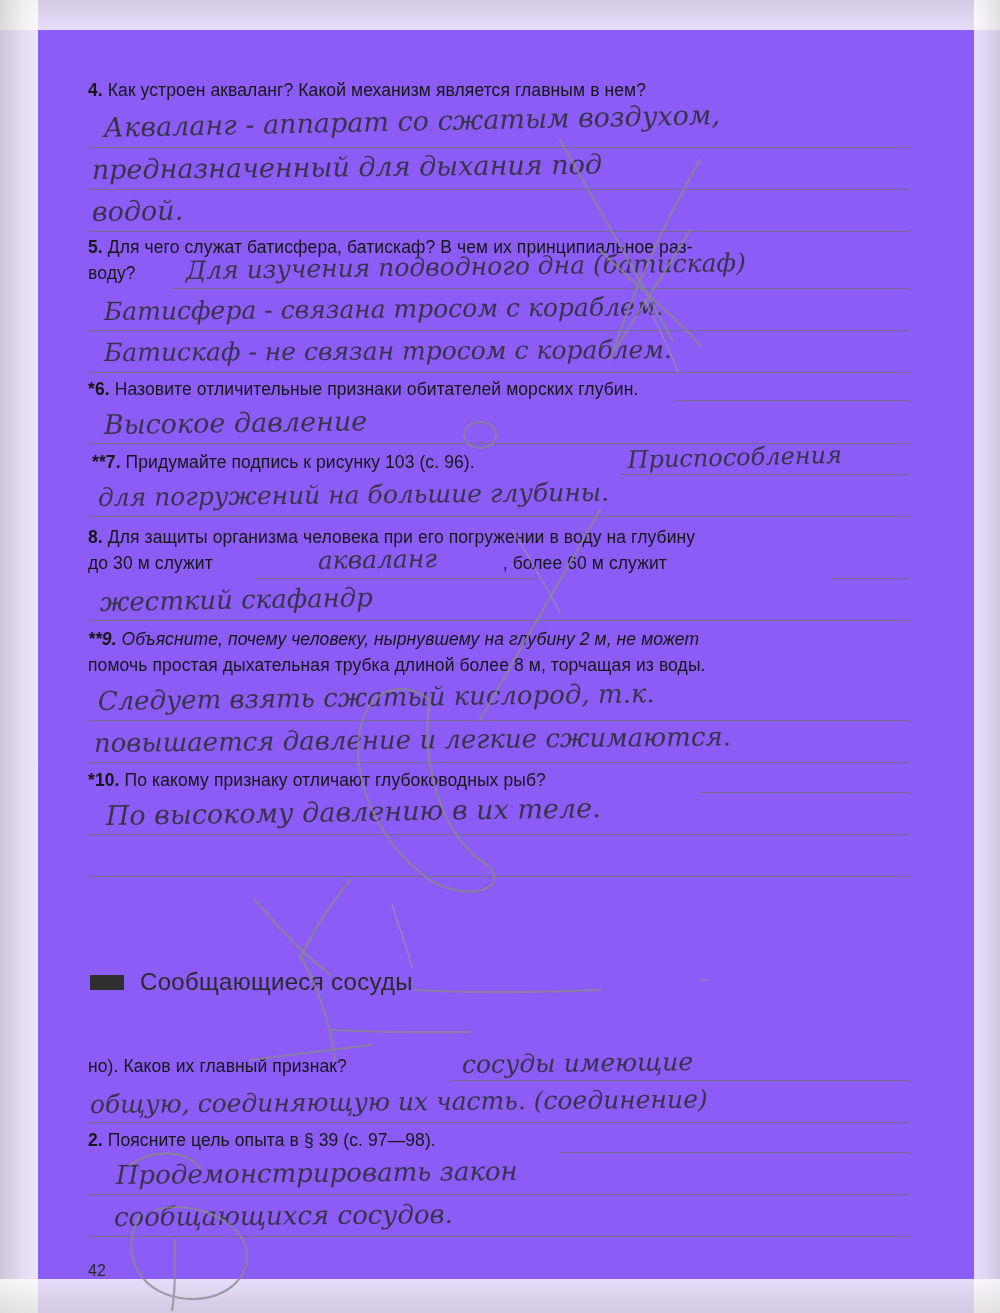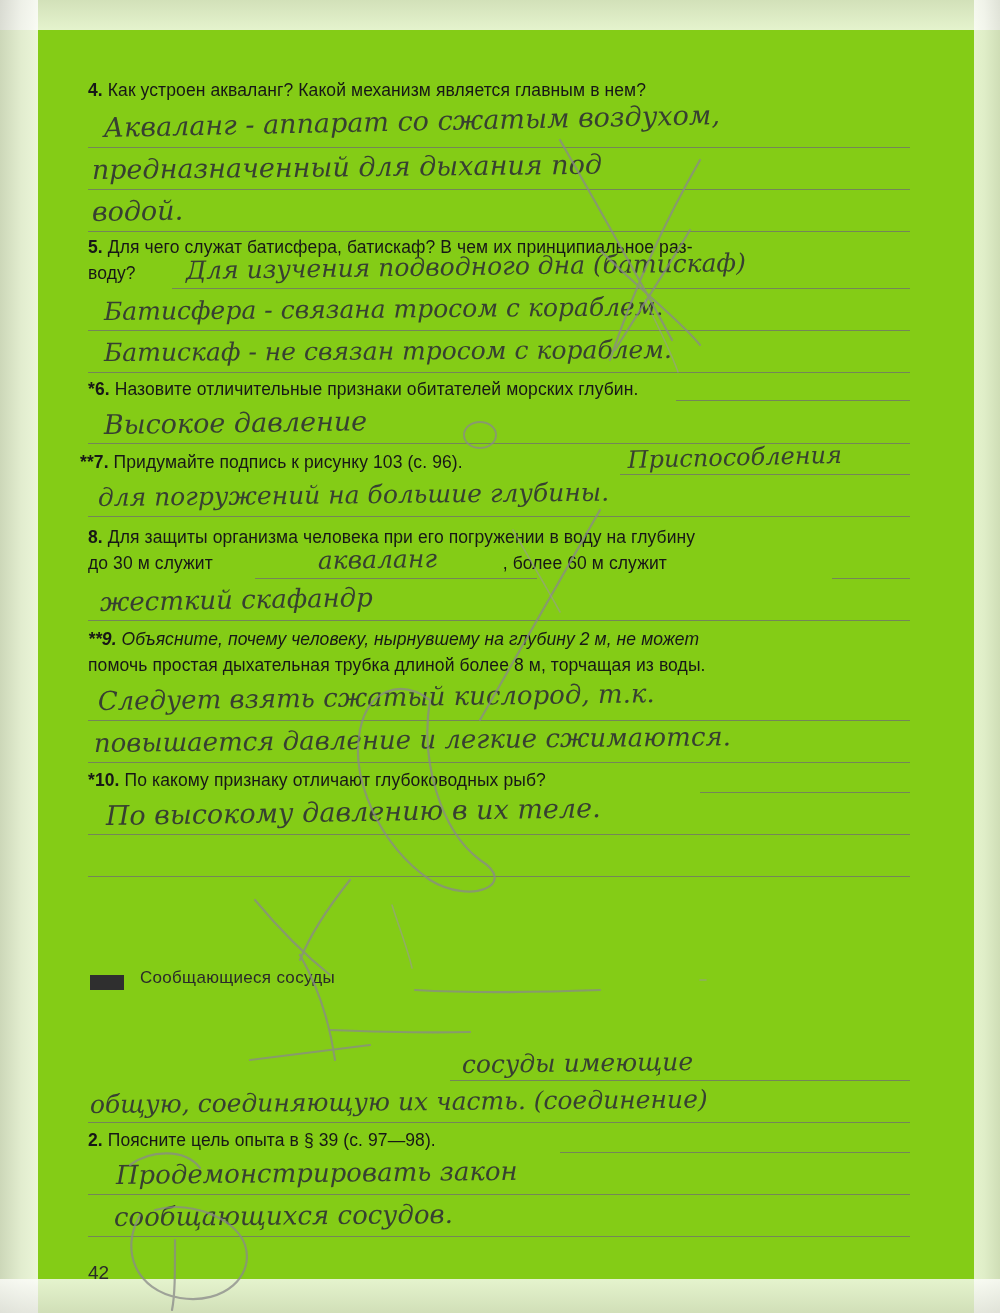--- a/index.html
+++ b/index.html
@@ -13,21 +13,21 @@
     position: relative;
     font-family: "Liberation Sans", sans-serif;
     color: #1b1b1b;
     overflow: hidden;
   }
   .page {
     position: absolute;
     left: 0; top: 0;
     width: 1000px;
     height: 1313px;
-    background: #84cc16;
+    background: #8b5cf6;
   }
   
   .scan-edge-left {
     position: absolute; left: 0; top: 0; width: 38px; height: 1313px;
     background: linear-gradient(to right, #d9d9d5 0%, #f2f2ef 55%, #fdfdfb 100%);
     opacity: .85;
   }
   .scan-edge-right {
     position: absolute; right: 0; top: 0; width: 26px; height: 1313px;
     background: linear-gradient(to left, #e2e2de 0%, #f6f6f4 60%, #fdfdfb 100%);
@@ -67,36 +67,36 @@
     font-family: "DejaVu Serif", serif;
     font-style: italic;
     color: #2d2d35;
     white-space: nowrap;
     transform-origin: left bottom;
     opacity: .88;
   }
 
   .section-title {
     position: absolute;
-    font-size: 17px;
+    font-size: 24px;
     font-weight: normal;
     color: #2a2a2a;
     letter-spacing: .3px;
   }
   .section-bullet {
     position: absolute;
     width: 34px; height: 15px;
     background: #2f2f2f;
   }
 
   .page-number {
     position: absolute;
     left: 88px;
     top: 1262px;
-    font-size: 19px;
+    font-size: 16px;
     color: #2a2a2a;
   }
 
   
   .scribble {
     position: absolute;
     left: 0; top: 0;
     width: 1000px; height: 1313px;
     pointer-events: none;
   }
@@ -134,21 +134,21 @@
   <div class="hw" style="left:104px; top:338px; font-size:25px; transform:rotate(-0.3deg);">Батискаф - не связан тросом с кораблем.</div>
 
   <div class="q" style="left:88px; top:377px; width:830px;">
     <b>*6.</b>
     <span>Назовите отличительные признаки обитателей морских глубин.</span>
   </div>
   <div class="rule" style="left:676px; top:400px; width:234px;"></div>
   <div class="rule" style="left:88px; top:443px; width:822px;"></div>
   <div class="hw" style="left:104px; top:409px; font-size:27px; transform:rotate(-0.8deg);">Высокое давление</div>
 
-  <div class="q" style="left:80px; top:450px; width:830px;">
+  <div class="q" style="left:92px; top:450px; width:830px;">
     <b>**7.</b>
     <span>Придумайте подпись к рисунку 103 (с. 96).</span>
   </div>
   <div class="rule" style="left:620px; top:474px; width:290px;"></div>
   <div class="rule" style="left:88px; top:516px; width:822px;"></div>
   <div class="hw" style="left:628px; top:446px; font-size:24px; transform:rotate(-1.4deg);">Приспособления</div>
   <div class="hw" style="left:98px; top:483px; font-size:25px; transform:rotate(-0.6deg);">для погружений на большие глубины.</div>
 
   <div class="q" style="left:88px; top:525px; width:830px;">
     <b>8.</b>
@@ -180,20 +180,21 @@
     <span>По какому признаку отличают глубоководных рыб?</span>
   </div>
   <div class="rule" style="left:700px; top:792px; width:210px;"></div>
   <div class="rule" style="left:88px; top:834px; width:822px;"></div>
   <div class="rule" style="left:88px; top:876px; width:822px;"></div>
   <div class="hw" style="left:106px; top:800px; font-size:27px; transform:rotate(-0.9deg);">По высокому давлению в их теле.</div>
 
   <div class="section-bullet" style="left:90px; top:975px;"></div>
   <div class="section-title" style="left:140px; top:968px;">Сообщающиеся сосуды</div>
 
+  <div class="q" style="left:88px; top:1054px;">но). Каков их главный признак?</div>
   <div class="rule" style="left:450px; top:1080px; width:460px;"></div>
   <div class="rule" style="left:88px; top:1122px; width:822px;"></div>
   <div class="hw" style="left:462px; top:1050px; font-size:25px; transform:rotate(-0.7deg);">сосуды имеющие</div>
   <div class="hw" style="left:90px; top:1090px; font-size:25px; transform:rotate(-0.5deg);">общую, соединяющую их часть. (соединение)</div>
 
   <div class="q" style="left:88px; top:1128px; width:850px;">
     <b>2.</b>
     <span>Поясните цель опыта в § 39 (с. 97—98).</span>
   </div>
   <div class="rule" style="left:560px; top:1152px; width:350px;"></div>

